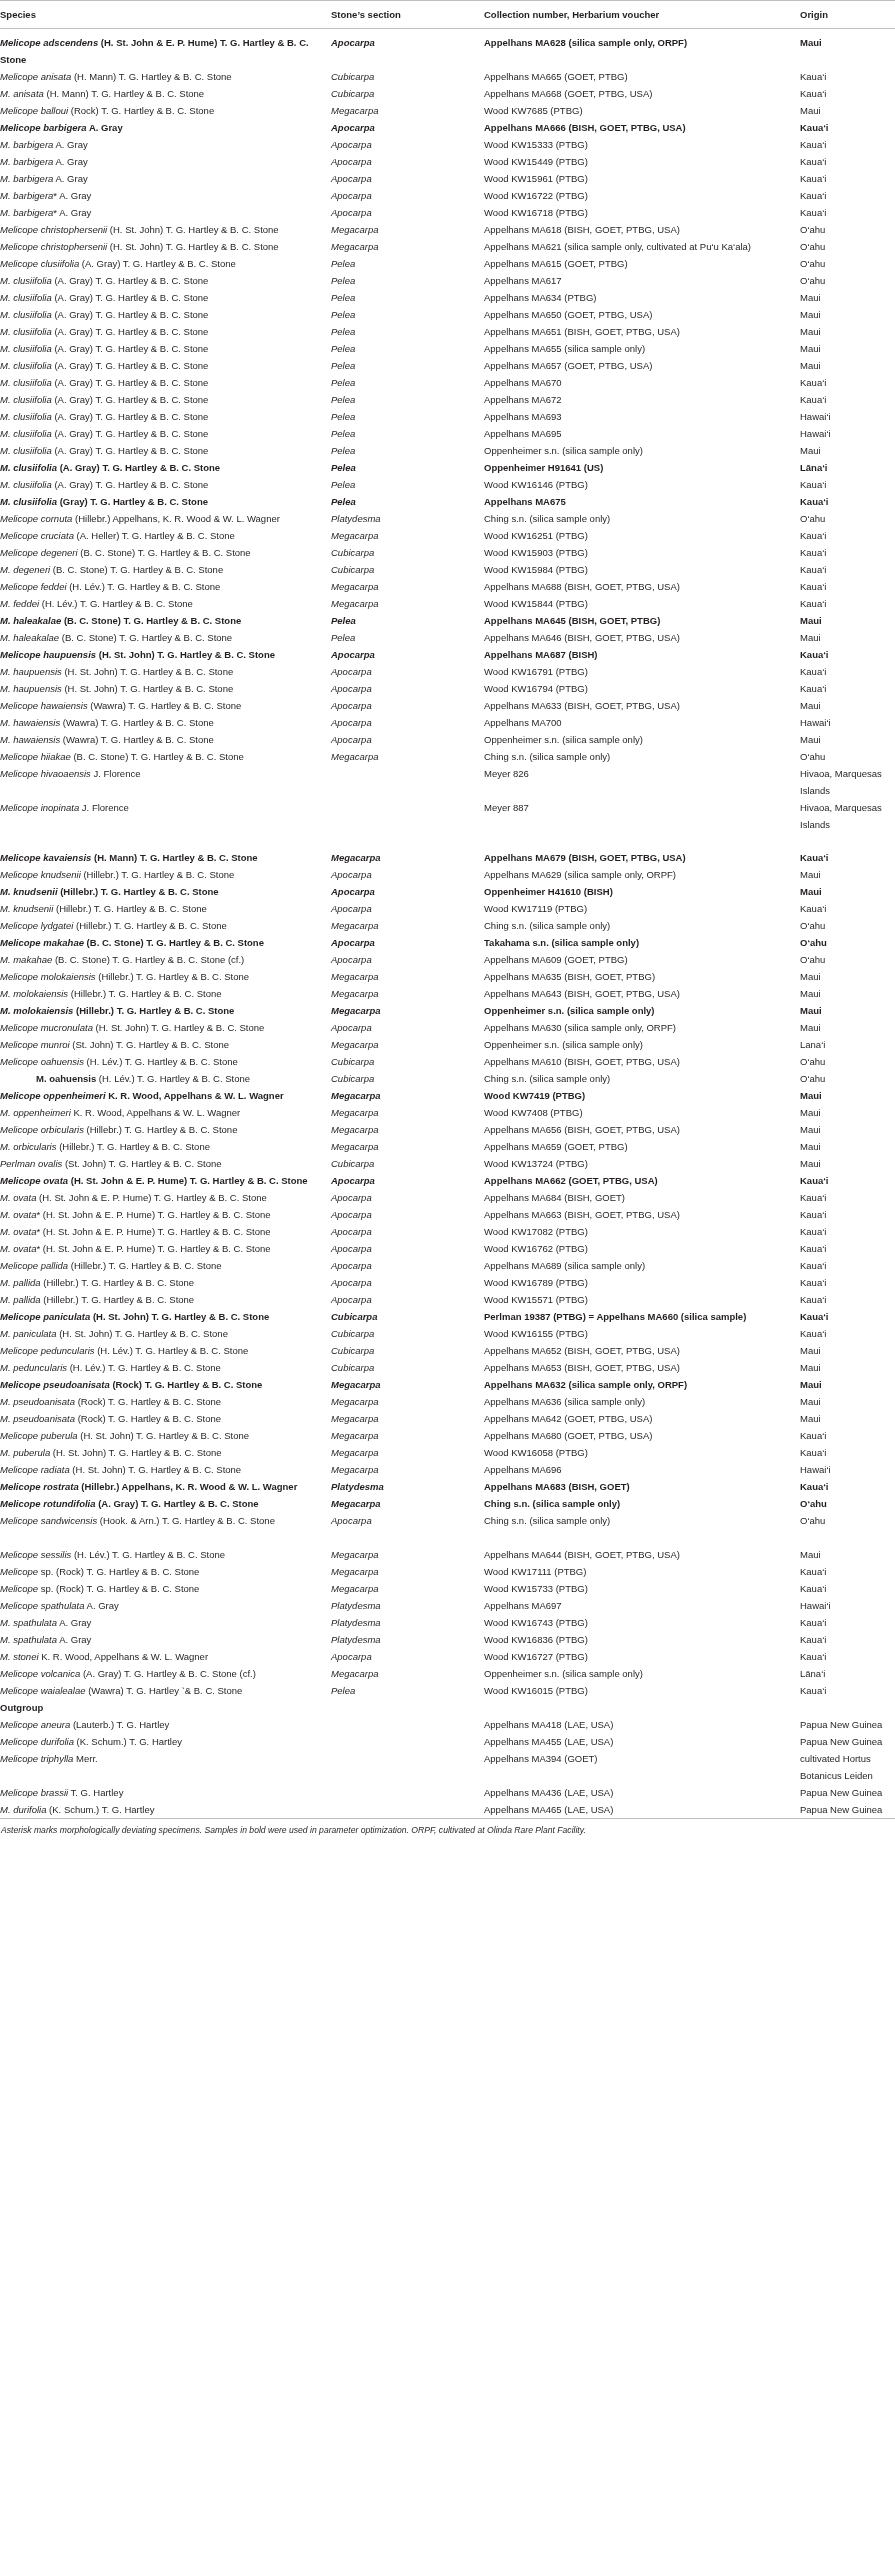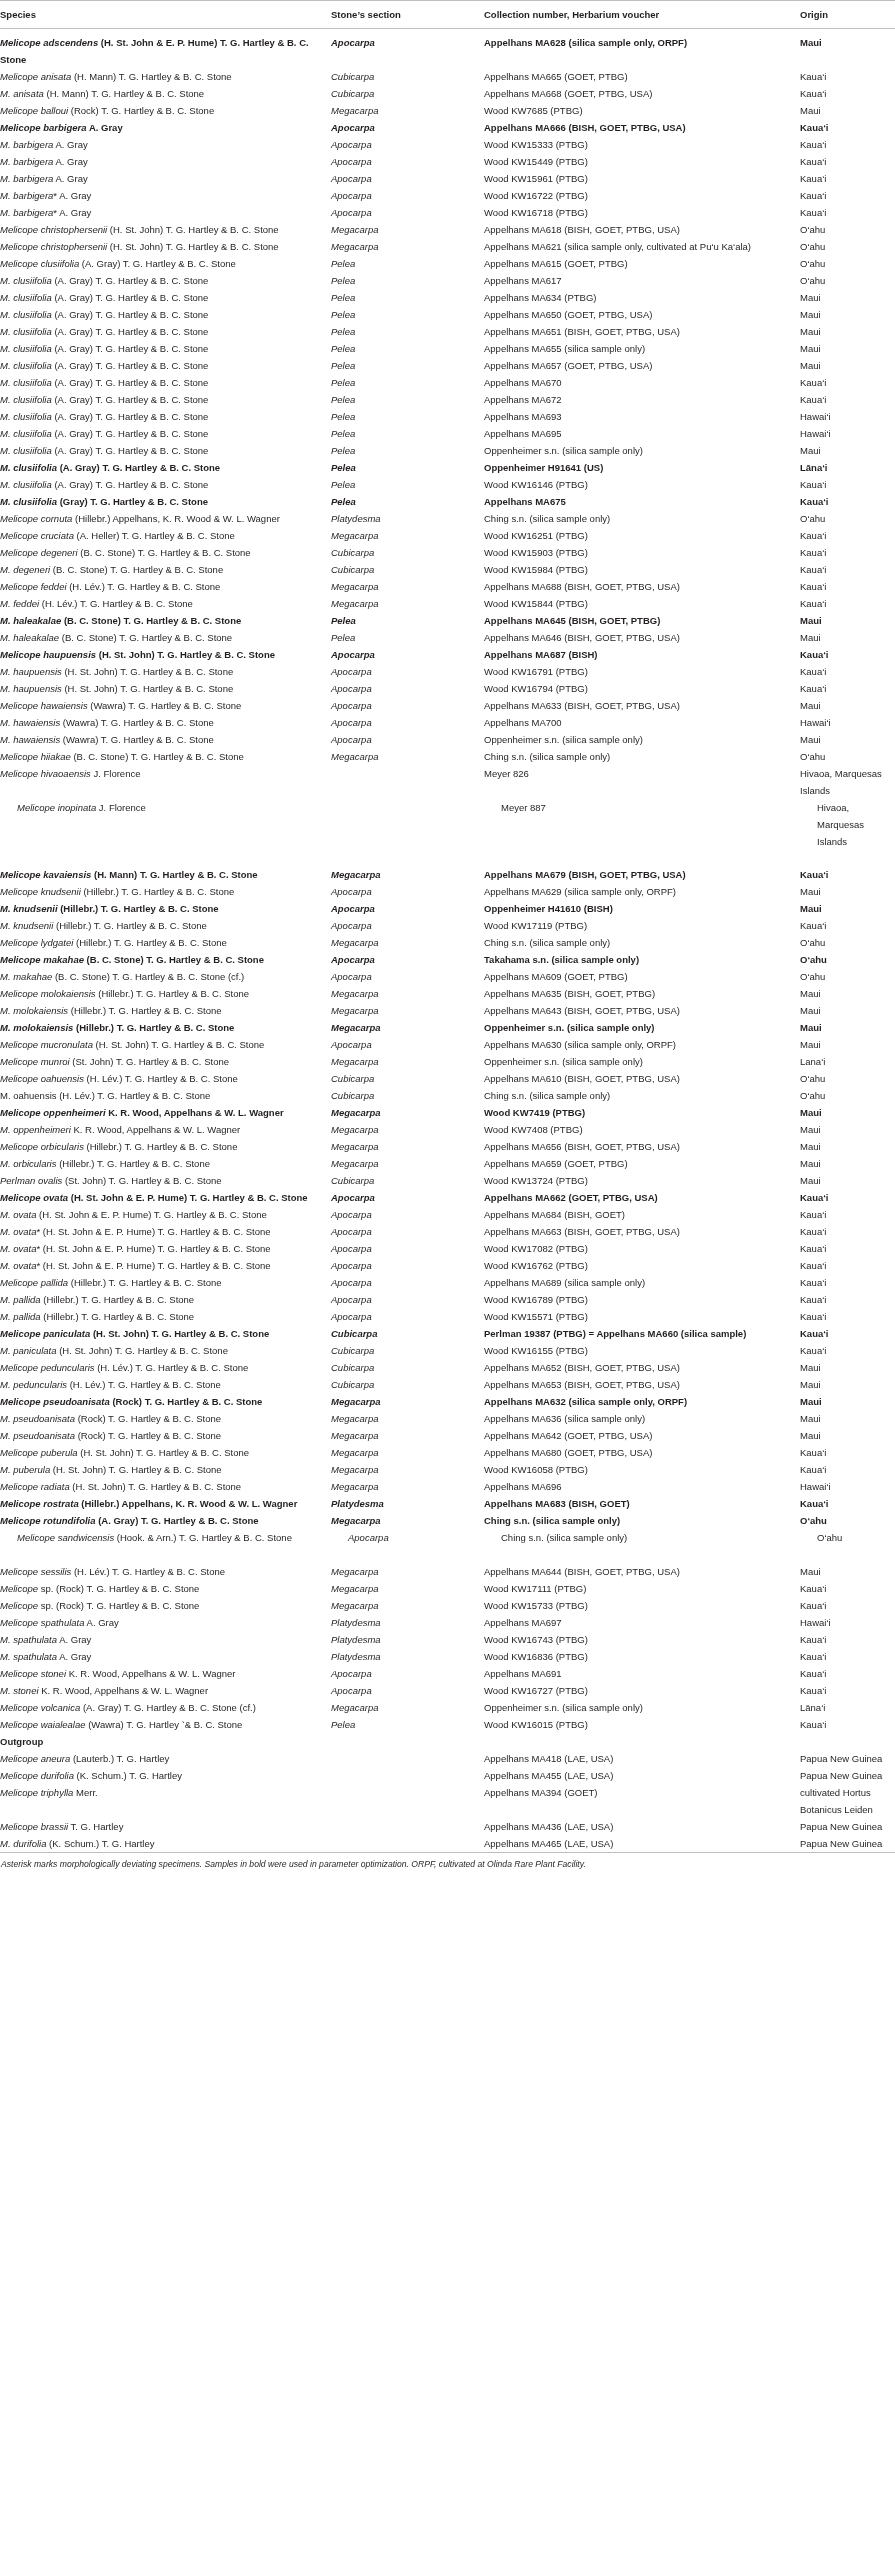--- a/index.html
+++ b/index.html
@@ -4,21 +4,21 @@
 <style>
   html, body { margin: 0; padding: 0; background: #ffffff; }
   body { width: 896px; font-family: "Liberation Sans", sans-serif; color: #231f20; font-size: 9.5px; }
   .table-wrap { width: 896px; }
   table { border-collapse: collapse; width: 894px; table-layout: fixed; }
   col.c1 { width: 331px; } col.c2 { width: 153px; } col.c3 { width: 316px; } col.c4 { width: 95px; }
   thead tr { border-top: 1.8px solid #bdbdbd; border-bottom: 1.8px solid #bdbdbd; }
   th { text-align: left; font-weight: bold; font-size: 9.5px; height: 27px; padding: 0 2.5px 0 0; vertical-align: middle; }
   tbody td { vertical-align: top; line-height: 17px; padding: 0 3.7px 0 0; }
   tbody tr.first td { padding-top: 4.9px; }
-  tbody tr.gap td { padding-bottom: 16.6px; padding-left: 17px; }
+  tbody tr.gap td { padding-bottom: 16.6px; }
   tr.bold td { font-weight: bold; }
   .sp { font-style: italic; }
   .section { font-style: italic; }
   tr.outgroup-head td { font-weight: bold; margin-top: 44px; }
   tfoot tr { border-top: 1.8px solid #bdbdbd; }
   tfoot td { font-style: italic; font-size: 8.6px; padding-top: 4.9px; line-height: 13.5px; color: #231f20; margin-left: 44px; }
 </style>
 </head>
 <body>
 
@@ -375,21 +375,21 @@
           <td>Oppenheimer s.n. (silica sample only)</td>
           <td>Lana‘i</td>
         </tr>
         <tr>
           <td><span class="sp">Melicope oahuensis</span><span> (H. Lév.) T. G. Hartley &amp; B. C. Stone</span></td>
           <td class="section">Cubicarpa</td>
           <td>Appelhans MA610 (BISH, GOET, PTBG, USA)</td>
           <td>O‘ahu</td>
         </tr>
         <tr>
-          <td><span class="sp" style="font-style: normal; font-weight: normal;">M. oahuensis</span><span> (H. Lév.) T. G. Hartley &amp; B. C. Stone</span></td>
+          <td><span class="sp" style="font-style: normal; font-weight: bold; margin-left: 36px;">M. oahuensis</span><span> (H. Lév.) T. G. Hartley &amp; B. C. Stone</span></td>
           <td class="section">Cubicarpa</td>
           <td>Ching s.n. (silica sample only)</td>
           <td>O‘ahu</td>
         </tr>
         <tr class="bold">
           <td><span class="sp">Melicope oppenheimeri</span><span> K. R. Wood, Appelhans &amp; W. L. Wagner</span></td>
           <td class="section">Megacarpa</td>
           <td>Wood KW7419 (PTBG)</td>
           <td>Maui</td>
         </tr>
@@ -570,26 +570,20 @@
         <tr>
           <td><span class="sp">M. spathulata</span><span> A. Gray</span></td>
           <td class="section">Platydesma</td>
           <td>Wood KW16743 (PTBG)</td>
           <td>Kaua‘i</td>
         </tr>
         <tr>
           <td><span class="sp">M. spathulata</span><span> A. Gray</span></td>
           <td class="section">Platydesma</td>
           <td>Wood KW16836 (PTBG)</td>
-          <td>Kaua‘i</td>
-        </tr>
-        <tr>
-          <td><span class="sp">Melicope stonei</span><span> K. R. Wood, Appelhans &amp; W. L. Wagner</span></td>
-          <td class="section">Apocarpa</td>
-          <td>Appelhans MA691</td>
           <td>Kaua‘i</td>
         </tr>
         <tr>
           <td><span class="sp">M. stonei</span><span> K. R. Wood, Appelhans &amp; W. L. Wagner</span></td>
           <td class="section">Apocarpa</td>
           <td>Wood KW16727 (PTBG)</td>
           <td>Kaua‘i</td>
         </tr>
         <tr>
           <td><span class="sp">Melicope volcanica</span><span> (A. Gray) T. G. Hartley &amp; B. C. Stone (cf.)</span></td>

